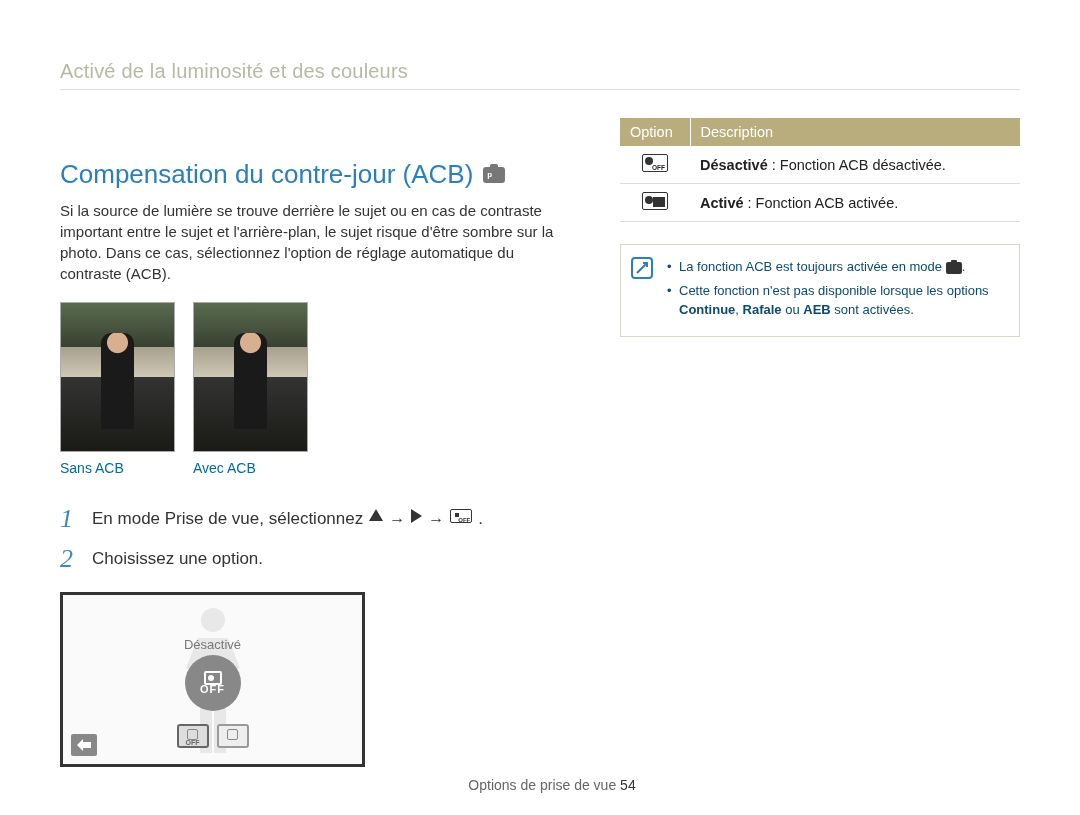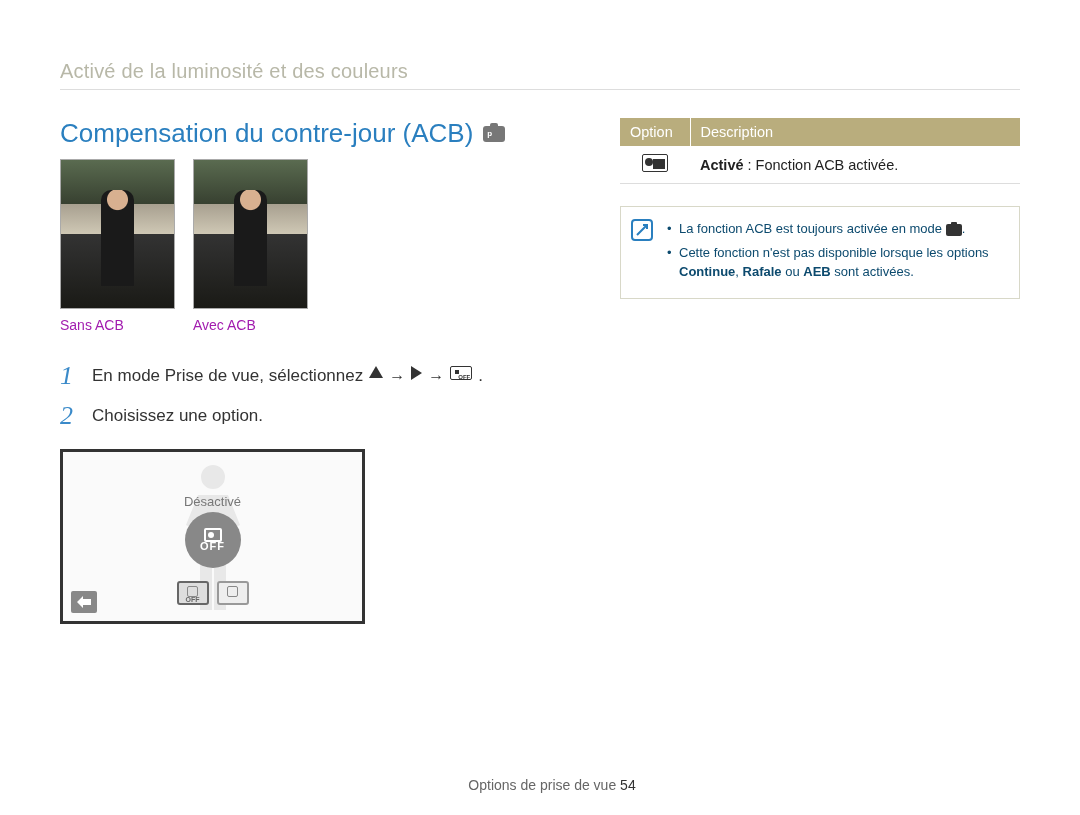--- a/index.html
+++ b/index.html
@@ -1,32 +1,32 @@
 <!DOCTYPE html>
 <html><head>
 <meta charset="utf-8">
 <style>
   * { box-sizing: border-box; margin: 0; padding: 0; }
   html, body { width: 1080px; height: 815px; background: #fff; font-family: Arial, Helvetica, sans-serif; color: #222; }
   .page { width: 1080px; height: 815px; padding: 60px 60px 20px 60px; position: relative; }
   .breadcrumb { color: #b8b8a8; font-size: 20px; font-weight: 300; letter-spacing: 0.2px; margin-bottom: 6px; }
   .hr { border-top: 1px solid #ddd; margin-bottom: 28px; }
   .cols { display: flex; gap: 60px; }
-  .col-left { flex: 0 0 500px; }
+  .col-left { flex: 0 0 500px; margin-top: 41px; }
   .col-right { flex: 1; }
   .h2 { color: #2a7fbf; font-size: 26px; font-weight: 400; margin-bottom: 10px; display: flex; align-items: center; gap: 10px; }
   .mode-icon { width: 22px; height: 16px; background: #777; border-radius: 3px; position: relative; }
   .mode-icon::before { content: ""; position: absolute; width: 8px; height: 4px; background: #777; top: -3px; left: 7px; border-radius: 2px 2px 0 0; }
   .mode-icon-text { position: absolute; color: #fff; font-size: 8px; left: 4px; top: 3px; font-weight: bold; }
   .body-p { font-size: 15px; line-height: 1.4; color: #333; margin-bottom: 18px; }
   .thumbs { display: flex; gap: 18px; margin-bottom: 8px; }
   .thumb { width: 115px; height: 150px; background: linear-gradient(#5a6b50 0%, #374030 30%, #a8a090 30%, #cfc8b5 50%, #333 50%, #1a1a16 100%); position: relative; border: 1px solid #aaa; }
   .thumb.dark::after, .thumb.light::after { content:""; position:absolute; left:35%; top:20%; width:30%; height:65%; background: radial-gradient(circle at 50% 10%, #d8b090 0 10px, transparent 11px), linear-gradient(#1a1a1a,#1a1a1a); border-radius: 10px 10px 0 0; }
   .thumb-labels { display: flex; gap: 18px; margin-bottom: 28px; }
-  .thumb-labels span { width: 115px; font-size: 14px; color: #a21caf; }
+  .thumb-labels span { width: 115px; font-size: 14px; color: #0369a1; }
   .steps { margin-bottom: 18px; }
   .step { display: flex; align-items: center; gap: 12px; margin-bottom: 10px; font-size: 17px; color: #333; }
   .step-num { color: #3a8ac9; font-size: 26px; font-style: italic; font-family: Georgia, serif; width: 20px; }
   .step-text { display: flex; flex-wrap: wrap; gap: 6px; }
   .icn { display:inline-block; vertical-align: middle; }
   .tri-up { width:0; height:0; border-left:7px solid transparent; border-right:7px solid transparent; border-bottom:12px solid #333; }
   .arrow { font-size: 16px; color:#333; }
   .chev-right { width:0; height:0; border-top:7px solid transparent; border-bottom:7px solid transparent; border-left:11px solid #333; }
   .acb-off-small { width: 22px; height: 14px; border: 1.5px solid #333; border-radius: 2px; position: relative; }
   .acb-off-small::after { content:"OFF"; position:absolute; font-size:6px; font-weight:bold; bottom:-1px; right:1px; color:#333; }
@@ -83,20 +83,21 @@
 
     <div class="col-left">
 
       <div class="h2">
         <span>Compensation du contre-jour (ACB)</span>
         <span class="mode-icon">
           <span class="mode-icon-text">p</span>
         </span>
       </div>
 
+      <p class="body-p">Si la source de lumière se trouve derrière le sujet ou en cas de contraste important entre le sujet et l'arrière-plan, le sujet risque d'être sombre sur la photo. Dans ce cas, sélectionnez l'option de réglage automatique du contraste (ACB).</p>
 
       <div class="thumbs">
         <div class="thumb dark"></div>
         <div class="thumb light"></div>
       </div>
       <div class="thumb-labels">
         <span>Sans ACB</span>
         <span>Avec ACB</span>
       </div>
 
@@ -151,20 +152,24 @@
 
       <table class="tbl">
         <thead>
           <tr>
             <th>Option</th>
             <th>Description</th>
           </tr>
         </thead>
         <tbody>
           <tr>
+            <td><span class="opt-icon off"></span></td>
+            <td><b>Désactivé</b><span> : Fonction ACB désactivée.</span></td>
+          </tr>
+          <tr>
             <td><span class="opt-icon on"></span></td>
             <td><b>Activé</b><span> : Fonction ACB activée.</span></td>
           </tr>
         </tbody>
       </table>
 
       <div class="note-box">
         <div class="note-icon">
           <svg viewBox="0 0 14 14">
               <path fill="none" stroke="#2a7fbf" stroke-width="2" d="M2 12 L12 2 M8 2h4v4"></path>

